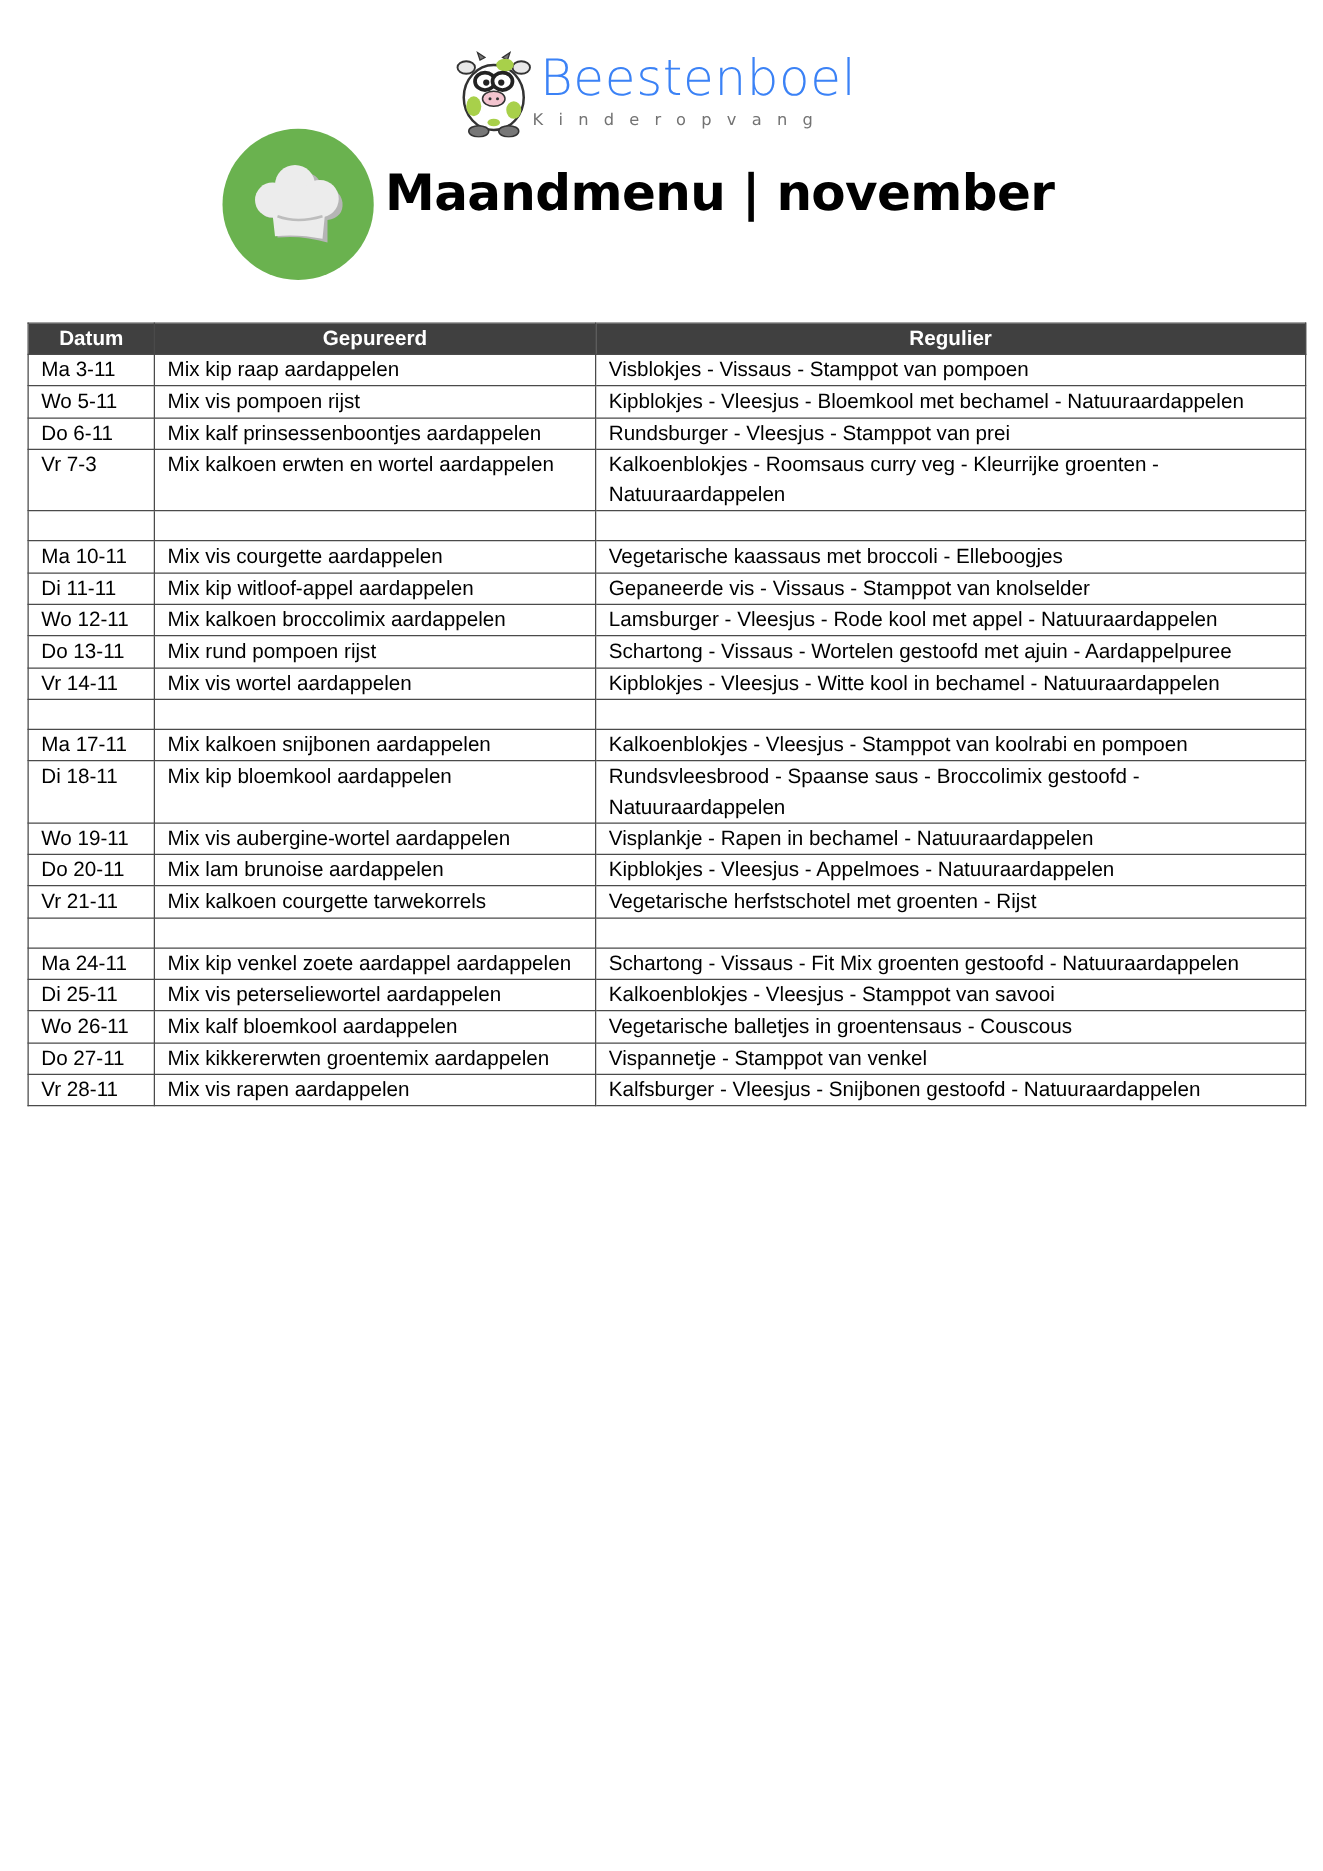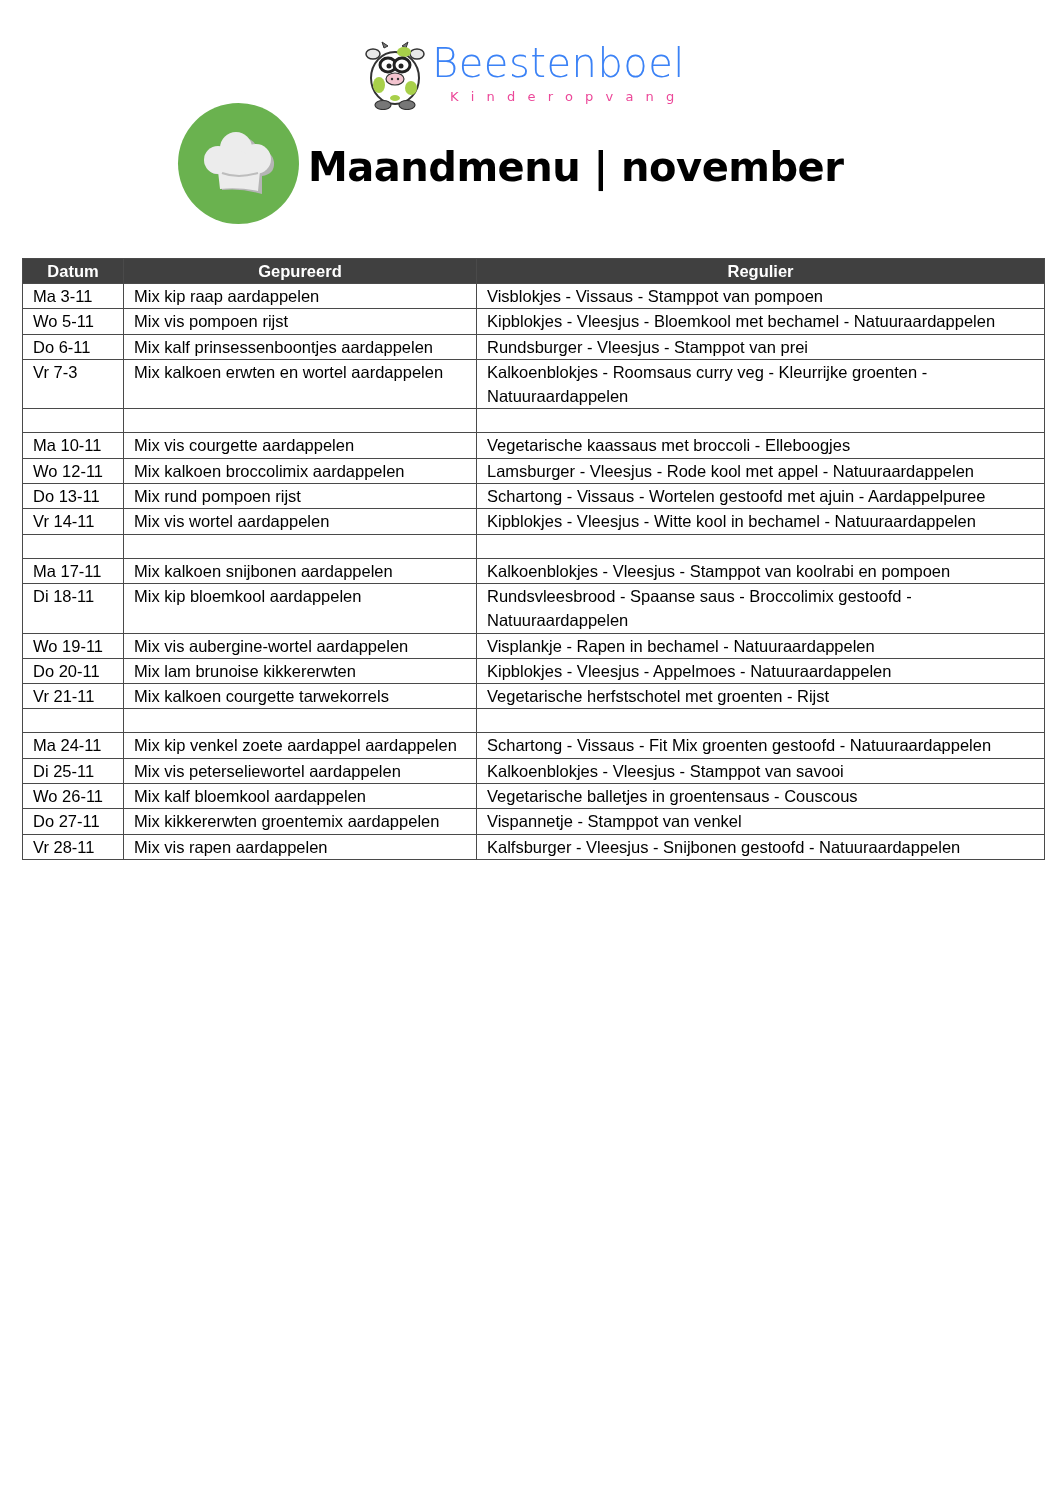--- a/index.html
+++ b/index.html
@@ -35,46 +35,46 @@
       top: 2px;
       font-family: "DejaVu Sans", sans-serif;
       font-size: 40px;
       font-weight: 300;
       color: #3b82f6;
       letter-spacing: 0.5px;
       line-height: 46px;
     }
     .logo-sub {
       position: absolute;
-      left: 88px;
+      left: 64px;
       top: 50px;
       font-family: "DejaVu Sans", sans-serif;
       font-size: 13px;
-      color: #ec4899;
+      color: #737373;
       letter-spacing: 12.2px;
       line-height: 18px;
     }
     .chef-badge {
       position: absolute;
       left: 178px;
       top: 103px;
       width: 121px;
       height: 121px;
       border-radius: 50%;
       background: #6ab24f;
     }
     .chef-badge svg {
       position: absolute;
       left: 0;
       top: 0;
     }
     .page-title {
       position: absolute;
       left: 308px;
-      top: 140px;
+      top: 128px;
       font-family: "DejaVu Sans", sans-serif;
       font-weight: bold;
       font-size: 40px;
       line-height: 54px;
       letter-spacing: -0.5px;
       white-space: nowrap;
     }
     table.menu {
       position: absolute;
       left: 22px;
@@ -201,20 +201,25 @@
         <td class="cell-datum"></td>
         <td class="cell-gepureerd"></td>
         <td class="cell-regulier"></td>
       </tr>
       <tr>
         <td class="cell-datum">Ma 10-11</td>
         <td class="cell-gepureerd">Mix vis courgette aardappelen</td>
         <td class="cell-regulier">Vegetarische kaassaus met broccoli - Elleboogjes</td>
       </tr>
       <tr>
+        <td class="cell-datum">Di 11-11</td>
+        <td class="cell-gepureerd">Mix kip witloof-appel aardappelen</td>
+        <td class="cell-regulier">Gepaneerde vis - Vissaus - Stamppot van knolselder</td>
+      </tr>
+      <tr>
         <td class="cell-datum">Wo 12-11</td>
         <td class="cell-gepureerd">Mix kalkoen broccolimix aardappelen</td>
         <td class="cell-regulier">Lamsburger - Vleesjus - Rode kool met appel - Natuuraardappelen</td>
       </tr>
       <tr>
         <td class="cell-datum">Do 13-11</td>
         <td class="cell-gepureerd">Mix rund pompoen rijst</td>
         <td class="cell-regulier">Schartong - Vissaus - Wortelen gestoofd met ajuin - Aardappelpuree</td>
       </tr>
       <tr>
@@ -237,21 +242,21 @@
         <td class="cell-gepureerd">Mix kip bloemkool aardappelen</td>
         <td class="cell-regulier">Rundsvleesbrood - Spaanse saus - Broccolimix gestoofd - Natuuraardappelen</td>
       </tr>
       <tr>
         <td class="cell-datum">Wo 19-11</td>
         <td class="cell-gepureerd">Mix vis aubergine-wortel aardappelen</td>
         <td class="cell-regulier">Visplankje - Rapen in bechamel - Natuuraardappelen</td>
       </tr>
       <tr>
         <td class="cell-datum">Do 20-11</td>
-        <td class="cell-gepureerd">Mix lam brunoise kikkererwten</td>
+        <td class="cell-gepureerd">Mix lam brunoise aardappelen</td>
         <td class="cell-regulier">Kipblokjes - Vleesjus - Appelmoes - Natuuraardappelen</td>
       </tr>
       <tr>
         <td class="cell-datum">Vr 21-11</td>
         <td class="cell-gepureerd">Mix kalkoen courgette tarwekorrels</td>
         <td class="cell-regulier">Vegetarische herfstschotel met groenten - Rijst</td>
       </tr>
       <tr class="blank">
         <td class="cell-datum"></td>
         <td class="cell-gepureerd"></td>

